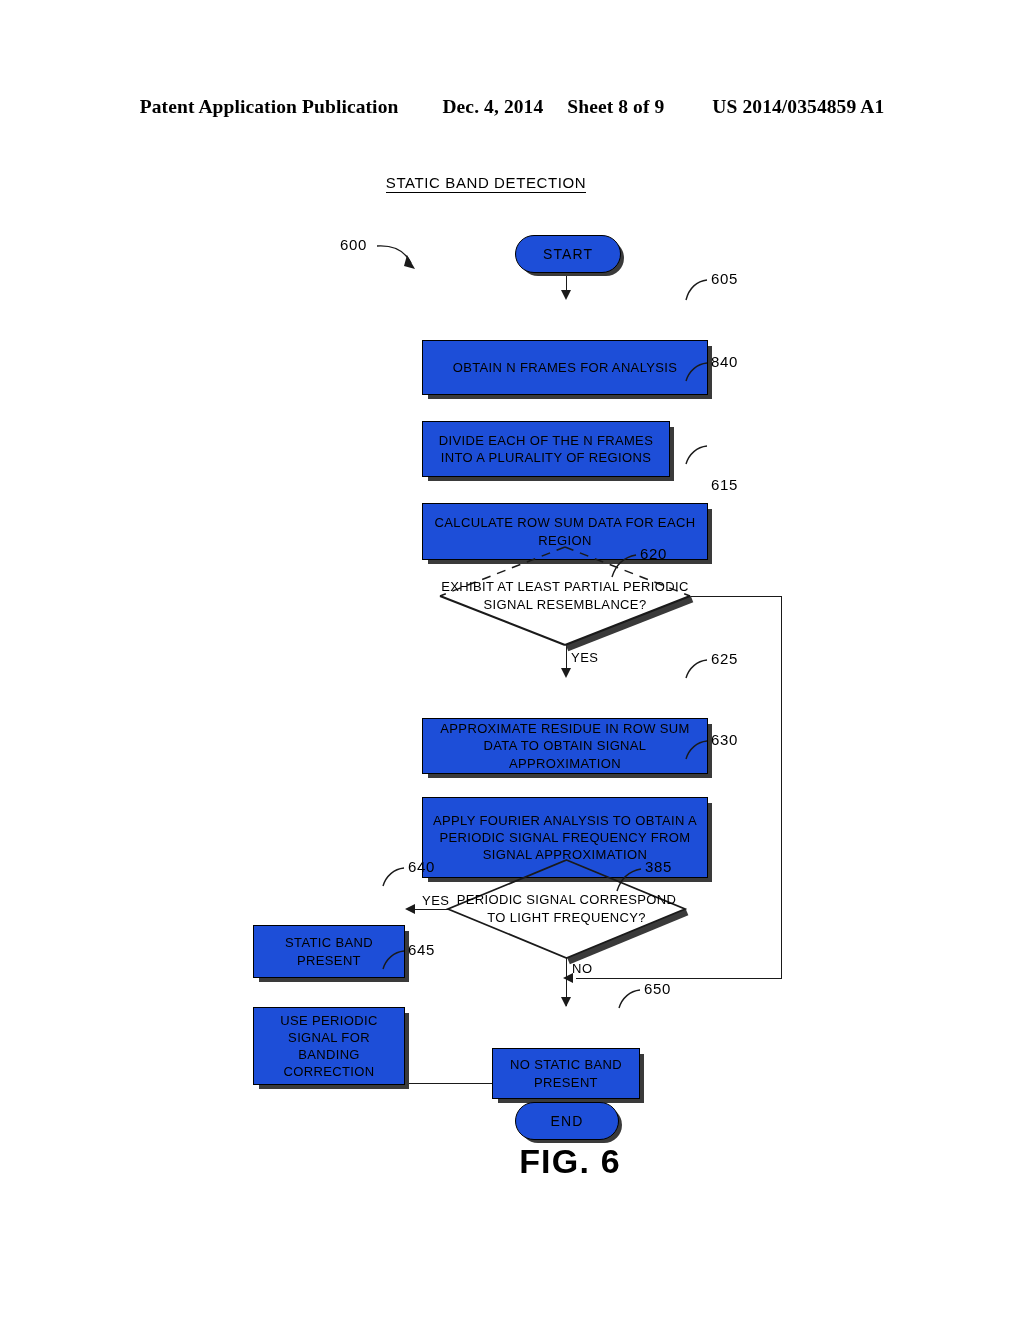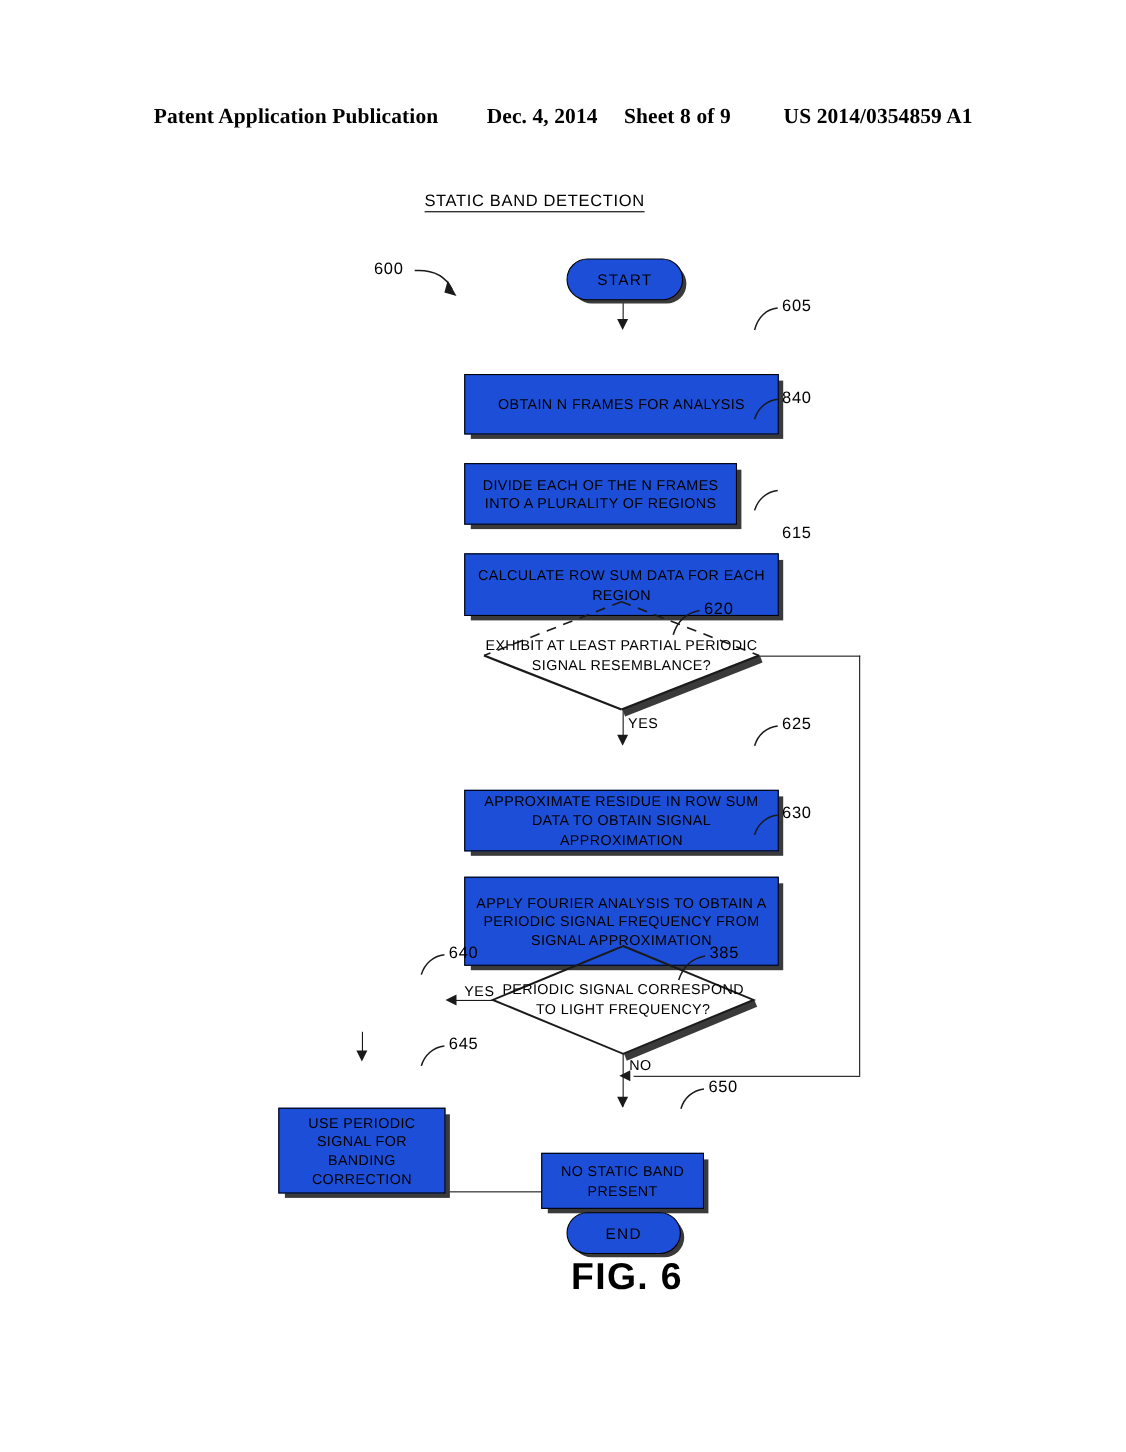--- a/index.html
+++ b/index.html
@@ -303,20 +303,23 @@
   </div>
   <div class="ref" style="left:645px; top:858px;">385</div>
   <svg class="leader" style="left:613px; top:866px; width:36px; height:28px;">
     <path d="M28,3 C17,5 8,12 4,25" stroke="#1a1a1a" stroke-width="1.4" fill="none"></path>
   </svg>
 
   <div class="hline" style="left:414px; top:909px; width:36px;"></div>
   <div class="arrow-left" style="left:405px; top:904px;"></div>
   <div class="branch-label" style="left:422px; top:893px;">YES</div>
 
+  <div class="node proc" style="left:253px; top:885px; width:152px; height:53px;">
+    <span>STATIC BAND PRESENT</span>
+  </div>
   <div class="ref" style="left:408px; top:858px;">640</div>
   <svg class="leader" style="left:380px; top:864px; width:32px; height:26px;">
     <path d="M24,4 C14,5 6,12 3,22" stroke="#1a1a1a" stroke-width="1.4" fill="none"></path>
   </svg>
 
   <div class="vline" style="left:329px; top:938px; height:21px;"></div>
   <div class="arrow-down" style="left:324px; top:955px;"></div>
 
   <div class="node proc" style="left:253px; top:967px; width:152px; height:78px;">
     <span>USE PERIODIC SIGNAL FOR BANDING CORRECTION</span>

